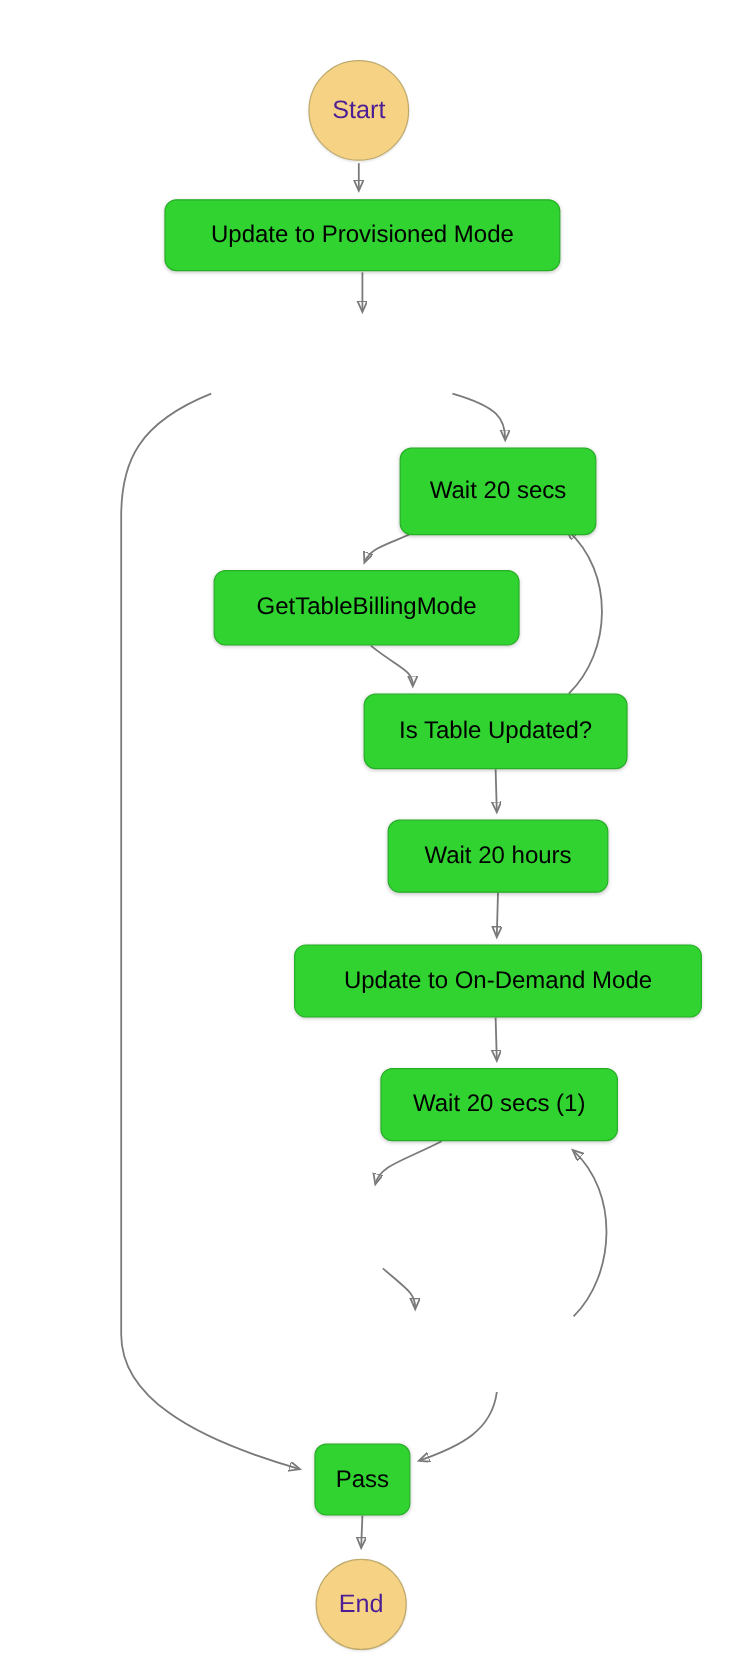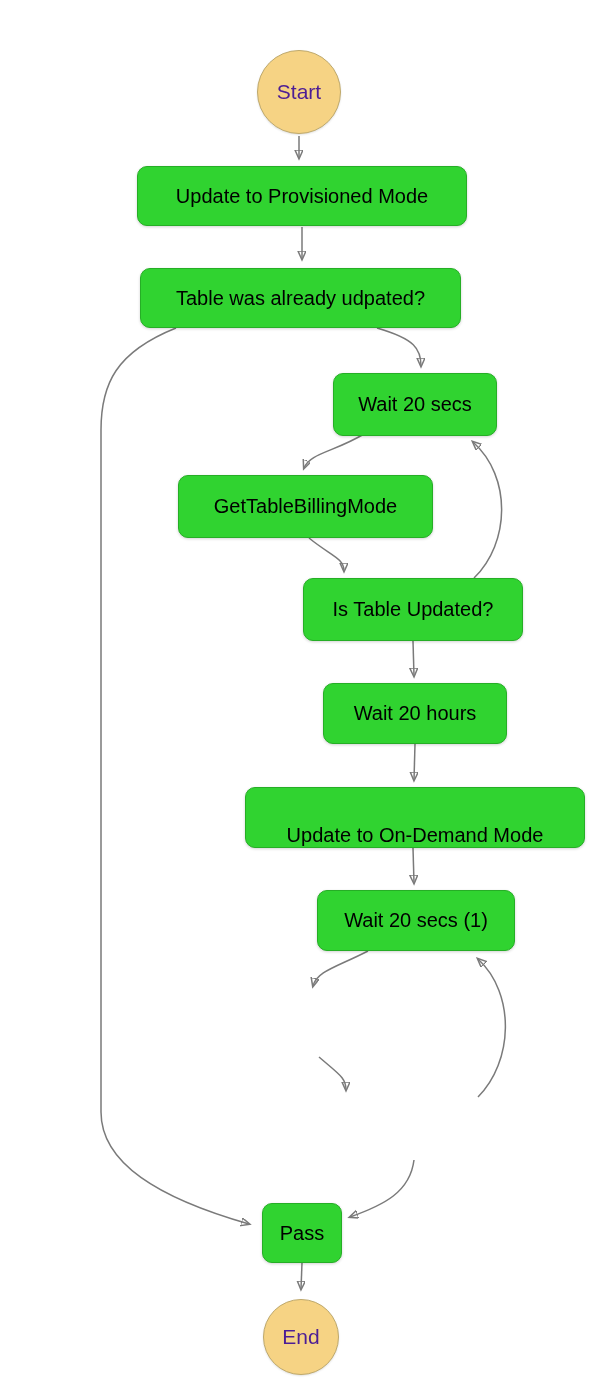--- a/index.html
+++ b/index.html
@@ -50,25 +50,25 @@
     border: 1px solid #bfa96b;
     border-radius: 50%;
     color: #4c1d95;
     font-size: 21px;
     box-shadow: 0 1px 2px rgba(0,0,0,0.12);
   }
   
   #node-start   { left: 257px; top:   50px; width:  84px; height: 84px; }
   #node-update-provisioned { left: 137px; top: 166px; width: 330px; height: 60px; }
   #node-table-already-updated { left: 140px; top: 268px; width: 321px; height: 60px; }
-  #node-wait-20 { left: 333px; top: 373px; width: 164px; height: 63px; text-align: right; }
+  #node-wait-20 { left: 333px; top: 373px; width: 164px; height: 73px; text-align: right; }
   #node-get-billing { left: 178px; top: 475px; width: 255px; height: 63px; }
   #node-is-updated { left: 303px; top: 578px; width: 220px; height: 63px; }
   #node-wait-24 { left: 323px; top: 683px; width: 184px; height: 61px; }
-  #node-update-ondemand { left: 245px; top: 787px; width: 340px; height: 61px; align-items: flex-end; }
+  #node-update-ondemand { left: 245px; top: 787px; width: 340px; height: 61px; }
   #node-wait-20-1 { left: 317px; top: 890px; width: 198px; height: 61px; }
   #node-get-billing-1 { left: 169px; top: 993px; width: 288px; height: 64px; }
   #node-is-updated-1 { left: 287px; top: 1097px; width: 255px; height: 63px; }
   #node-pass    { left: 262px; top: 1203px; width:  80px; height: 60px; }
   #node-end     { left: 263px; top: 1299px; width:  76px; height: 76px; }
 </style>
 </head>
 <body>
 
 <div class="canvas">
@@ -98,23 +98,20 @@
   </svg>
 
   <div class="node terminal" id="node-start">
     <span>Start</span>
   </div>
 
   <div class="node task" id="node-update-provisioned">
     <span>Update to Provisioned Mode</span>
   </div>
 
-  <div class="node task" id="node-table-already-updated">
-    <span>Table was already udpated?</span>
-  </div>
 
   <div class="node task" id="node-wait-20">
     <span>Wait 20 secs</span>
   </div>
 
   <div class="node task" id="node-get-billing">
     <span>GetTableBillingMode</span>
   </div>
 
   <div class="node task" id="node-is-updated">

